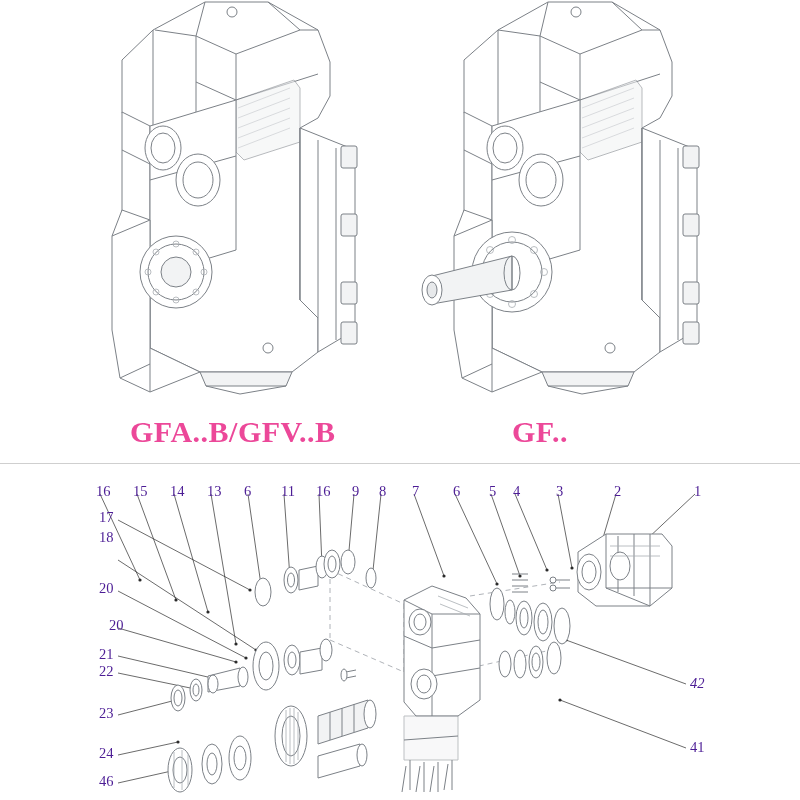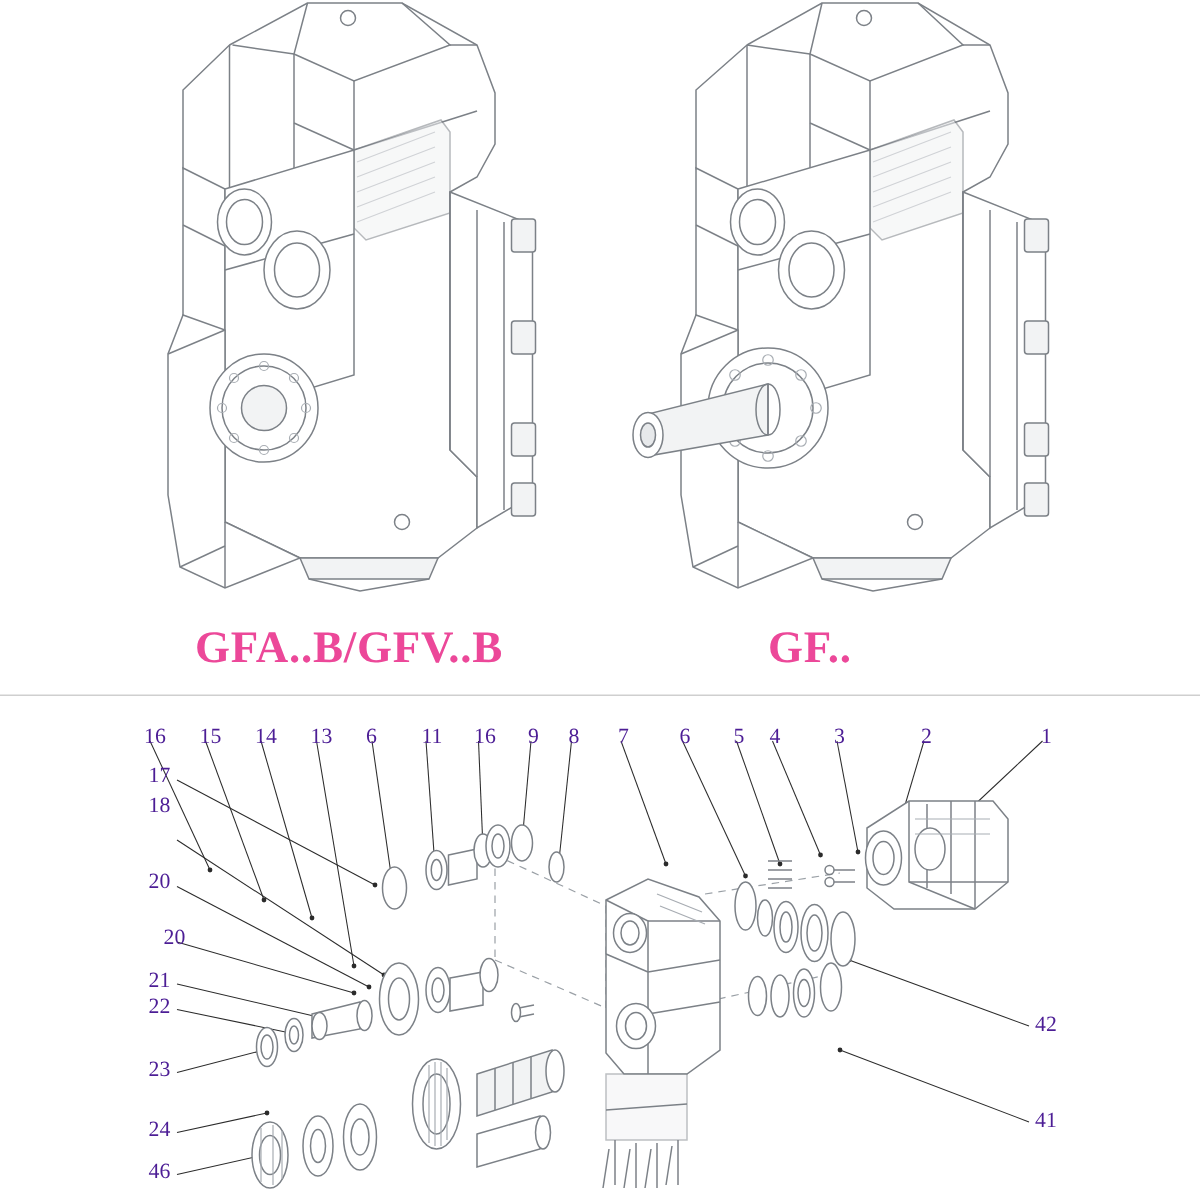--- a/index.html
+++ b/index.html
@@ -442,17 +442,17 @@
     <div class="callout-num" style="left:99px; top:580px;">20</div>
     <div class="callout-num" style="left:109px; top:617px;text-align:center;">20</div>
     <div class="callout-num" style="left:99px; top:646px;">21</div>
     <div class="callout-num" style="left:99px; top:663px;">22</div>
     <div class="callout-num" style="left:99px; top:705px;">23</div>
     <div class="callout-num" style="left:99px; top:745px;">24</div>
     <div class="callout-num" style="left:99px; top:773px;">46</div>
   </div>
 
   <div>
-    <div class="callout-num" style="left:690px; top:675px;">42</div>
+    <div class="callout-num" style="left:690px; top:675px;font-style:italic;">42</div>
     <div class="callout-num" style="left:690px; top:739px;">41</div>
   </div>
 
 </div>
 
 </body></html>

